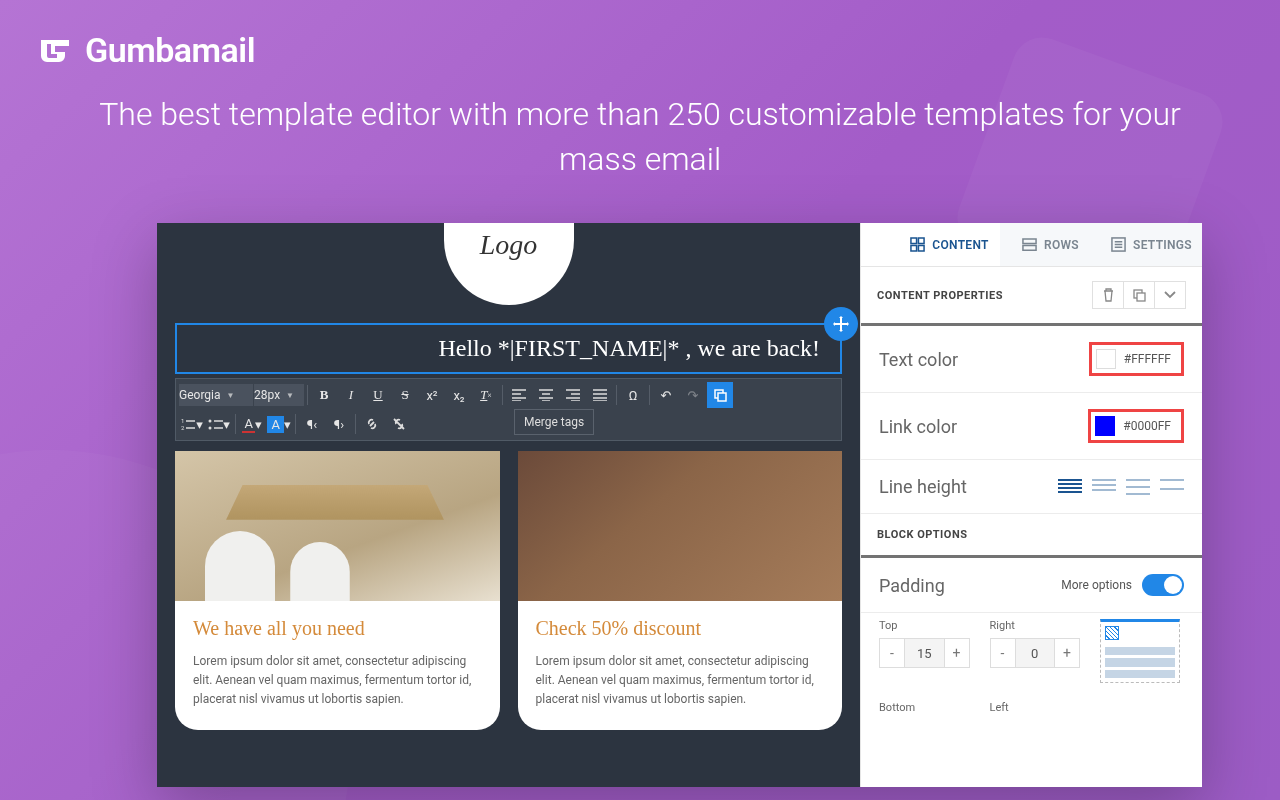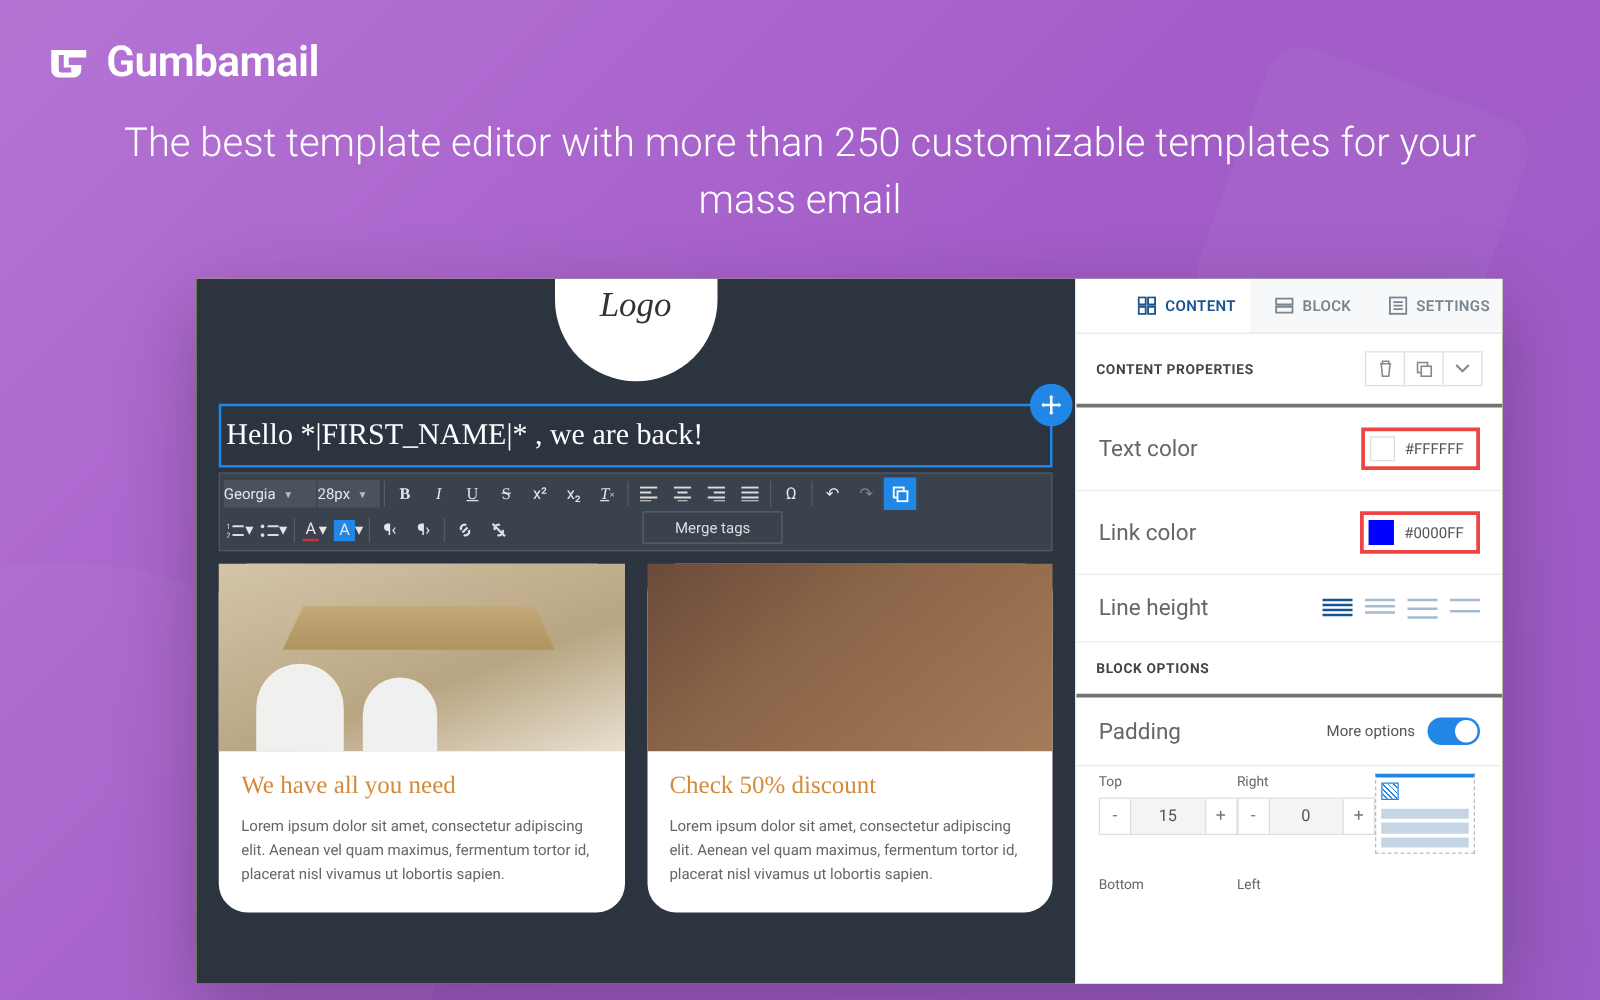--- a/index.html
+++ b/index.html
@@ -21,32 +21,32 @@
 
 .editor-frame {
   position: absolute; left: 117px; top: 223px; width: 1045px; height: 564px;
   background: #bef264; box-shadow: 0 20px 60px rgba(0,0,0,0.25); overflow: hidden;
   display: flex;
   margin-left: 40px;
 }
 .canvas { flex: 1; background: #2c3440; position: relative; padding: 0 18px 18px; overflow: hidden; }
 .logo-circle { width: 130px; height: 82px; background: #fff; border-radius: 0 0 65px 65px; margin: 0 auto; display: flex; align-items: flex-start; justify-content: center; font-family: cursive; font-size: 28px; font-style: italic; color: #333; padding-top: 6px; }
 
-.text-block { border: 2px solid #2187e7; margin-top: 18px; padding: 10px 4px; color: #fff; text-align: left; font-family: Georgia, serif; font-size: 24px; position: relative; }
+.text-block { border: 2px solid #2187e7; margin-top: 18px; padding: 10px 20px; color: #fff; text-align: right; font-family: Georgia, serif; font-size: 24px; position: relative; }
 .move-handle { position: absolute; right: -18px; top: -18px; width: 34px; height: 34px; background: #2187e7; border-radius: 50%; display: flex; align-items: center; justify-content: center; color: #fff; }
 
 .toolbar { background: #3a424d; border: 1px solid #505a66; margin-top: 4px; display: flex; flex-wrap: wrap; align-items: center; padding: 3px; gap: 1px; position: relative; }
 .tb-sel { background: #4a525e; color: #e6e6e6; border: none; font-size: 12px; padding: 4px 0; display: flex; align-items: center; gap: 6px; }
 .tb-sel::after { content: '▼'; font-size: 8px; opacity: 0.7; }
 .tb-btn { width: 26px; height: 26px; display: flex; align-items: center; justify-content: center; color: #e6e6e6; font-size: 13px; cursor: pointer; }
 .tb-btn.ser { font-family: Georgia, serif; }
 .tb-sep { width: 1px; height: 20px; background: #555d68; margin: 0 2px; }
 .tb-accent { background: #2187e7; }
 .tb-row2 { width: 100%; display: flex; align-items: center; gap: 1px; padding-top: 2px; }
-.merge-tip { position: absolute; left: 338px; top: 30px; background: #3a424d; color: #ddd; font-size: 12px; padding: 5px 25px; border: 1px solid #5a626d; z-index: 5; }
+.merge-tip { position: absolute; left: 338px; top: 30px; background: #3a424d; color: #ddd; font-size: 12px; padding: 5px 9px; border: 1px solid #5a626d; z-index: 5; }
 .color-a { border-bottom: 2px solid #c33; padding: 0 2px; }
 .color-bg { background: #2187e7; padding: 1px 4px; }
 
 .cards { display: flex; gap: 18px; margin-top: 10px; }
 .card { flex: 1; background: #fff; border-radius: 23px; }
 .card-img { height: 150px; background: #c9b89a; position: relative; overflow: hidden; }
 .img1 { background: linear-gradient(160deg, #d4c5a8 0%, #b8a582 60%, #e8e0d0 100%); }
 .img2 { background: linear-gradient(140deg, #6b4a3a 0%, #8b6548 40%, #a57c5a 100%); }
 .chair { position: absolute; width: 70px; height: 80px; background: #f0f0ee; border-radius: 40px 40px 8px 8px; }
 .c1 { left: 30px; bottom: -10px; }
@@ -75,21 +75,21 @@
 
 .lh-opts { display: flex; gap: 10px; }
 .lh-btn { width: 24px; height: 16px; cursor: pointer; opacity: 0.4; }
 .lh-btn.active { opacity: 1; }
 .lh-btn span { display: block; height: 2px; background: #1a5490; }
 
 .toggle { width: 42px; height: 22px; background: #2187e7; border-radius: 11px; position: relative; cursor: pointer; }
 .toggle::after { content: ''; position: absolute; right: 2px; top: 2px; width: 18px; height: 18px; background: #fff; border-radius: 50%; }
 .more-opts { font-size: 12px; color: #555; margin-right: 10px; }
 
-.pad-grid { display: flex; padding: 6px 18px 18px; }
+.pad-grid { display: flex; padding: 6px 18px 18px; gap: 20px; }
 .pad-col { flex: 1; }
 .pad-lbl { font-size: 11px; color: #666; margin-bottom: 6px; }
 .stepper { display: flex; border: 1px solid #ddd; height: 30px; }
 .step-btn { width: 24px; display: flex; align-items: center; justify-content: center; cursor: pointer; color: #777; font-size: 14px; }
 .step-val { flex: 1; background: #f4f4f4; display: flex; align-items: center; justify-content: center; font-size: 13px; color: #555; border-left: 1px solid #ddd; border-right: 1px solid #ddd; }
 .pad-row2 { display: flex; padding: 0 18px; gap: 36px; }
 
 .pad-preview { width: 80px; height: 64px; border: 1px dashed #bbb; padding: 4px; display: flex; flex-direction: column; gap: 3px; border-top: 3px solid #2187e7; }
 .pv-box { border: 1px solid #2187e7; }
 .pv-sq { width: 14px; height: 14px; }
@@ -241,21 +241,21 @@
       <div class="tab active">
         <svg class="tab-ico" viewBox="0 0 16 16">
             <path fill="none" stroke="currentColor" stroke-width="1.6" d="M1 1h6v6H1zM9 1h6v6H9zM1 9h6v6H1zM9 9h6v6H9z"></path>
           </svg>
         <span>CONTENT</span>
       </div>
       <div class="tab">
         <svg class="tab-ico" viewBox="0 0 16 16">
             <path fill="none" stroke="currentColor" stroke-width="1.6" d="M1 2h14v5H1zM1 9h14v5H1z"></path>
           </svg>
-        <span>BLOCK</span>
+        <span>ROWS</span>
       </div>
       <div class="tab">
         <svg class="tab-ico" viewBox="0 0 16 16">
             <rect x="1" y="1" width="14" height="14" fill="none" stroke="currentColor" stroke-width="1.6"></rect>
             <path stroke="currentColor" stroke-width="1.6" d="M4 5h8M4 8h8M4 11h8"></path>
           </svg>
         <span>SETTINGS</span>
       </div>
     </div>
 

